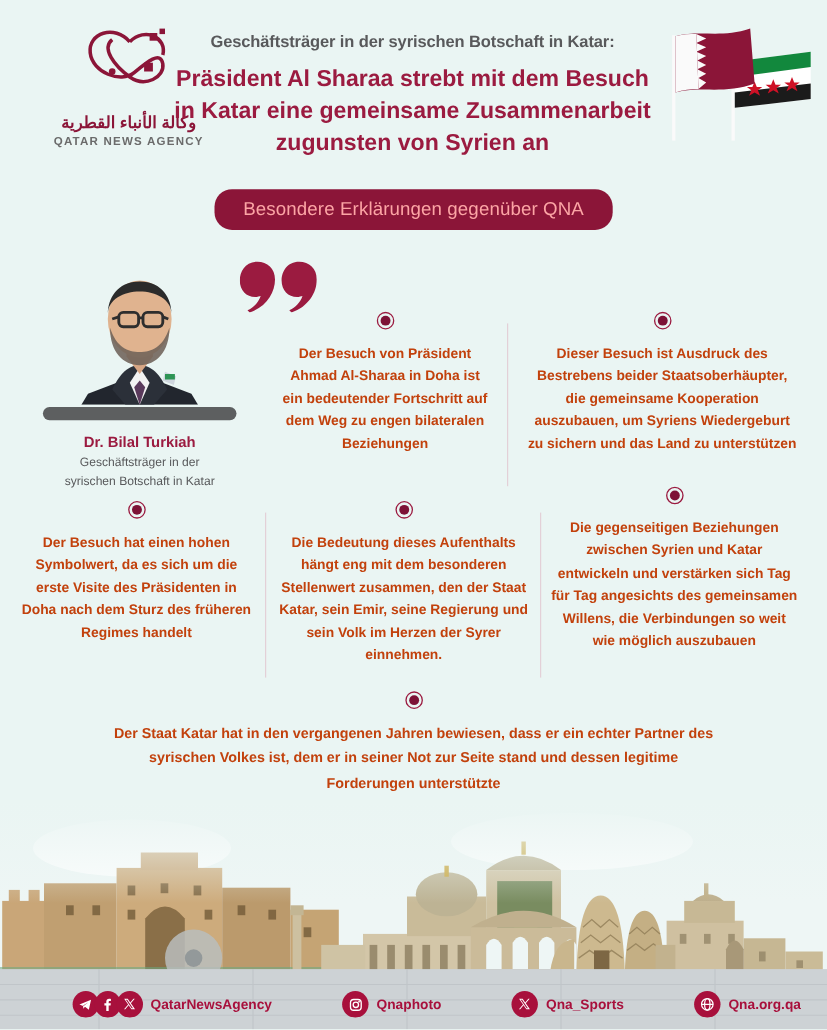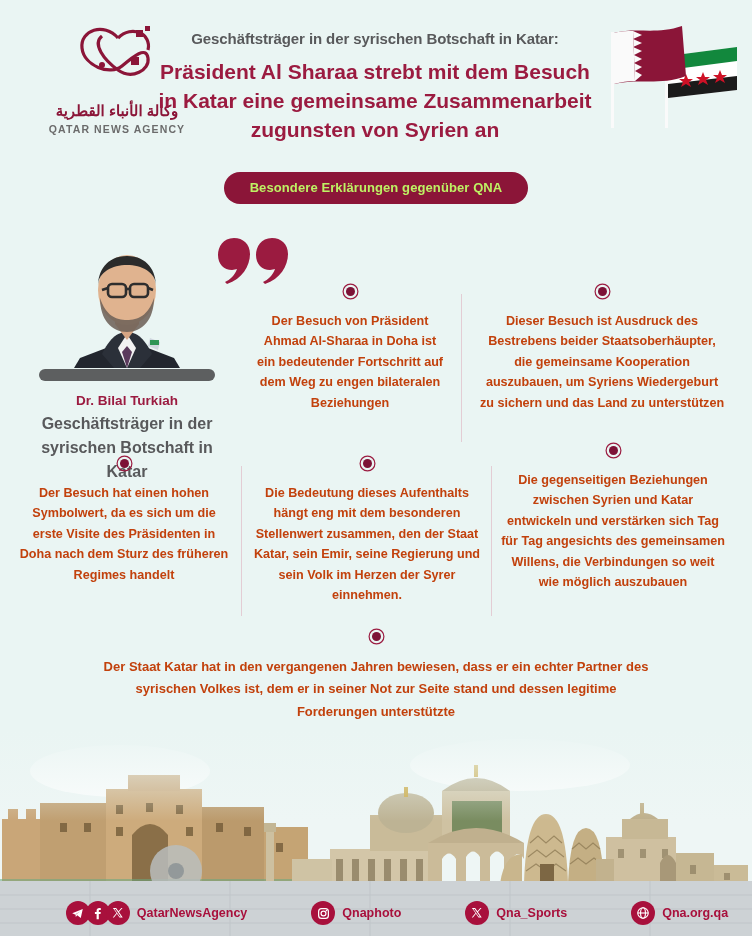--- a/index.html
+++ b/index.html
@@ -21,31 +21,31 @@
   .logo-en { font-size:10.5px; color:#6b6b6b; letter-spacing:1.1px; font-weight:bold; margin-top:3px; }
 
   .head-text { position:absolute; left:140px; top:30px; width:470px; text-align:center; }
   .kicker { font-size:15px; font-weight:bold; color:#58595b; letter-spacing:-.1px; }
   .headline { font-size:21px; font-weight:bold; color:#9b1b40; line-height:1.38; margin-top:11px; }
 
   .flags { position:absolute; right:8px; top:18px; width:150px; height:110px; }
 
   .badge-wrap { position:absolute; left:0; right:0; top:172px; text-align:center; }
   .badge {
-    display:inline-block; background:#8b1538; color:#bef264;
-    font-size:13px; font-weight:bold; padding:8px 26px 9px;
+    display:inline-block; background:#8b1538; color:#fca5a5;
+    font-size:17px; font-weight:normal; padding:8px 26px 9px;
     border-radius:16px; letter-spacing:.1px;
   }
 
   
   .person { position:absolute; left:28px; top:228px; width:198px; text-align:center; }
   .portrait { width:150px; height:140px; margin:0 auto; position:relative; }
   .podium { width:176px; height:12px; background:#5d5f60; border-radius:6px; margin:-3px auto 0; }
   .person-name { font-size:13.5px; font-weight:bold; color:#9b1b40; margin-top:12px; }
-  .person-role { font-size:16px; color:#58595b; line-height:1.5; margin-top:4px; font-weight:700; }
+  .person-role { font-size:11px; color:#58595b; line-height:1.5; margin-top:4px; font-weight:400; }
 
   .quotemark { position:absolute; left:218px; top:236px; width:70px; height:48px; }
 
   
   .bullet { width:17px; height:17px; margin:0 auto 11px; display:block; }
   .qtext { font-size:12.6px; font-weight:bold; color:#c2410c; line-height:1.62; }
 
   .cell { position:absolute; text-align:center; }
 
   .divider { position:absolute; width:1px; background:#e3cdd4; }

